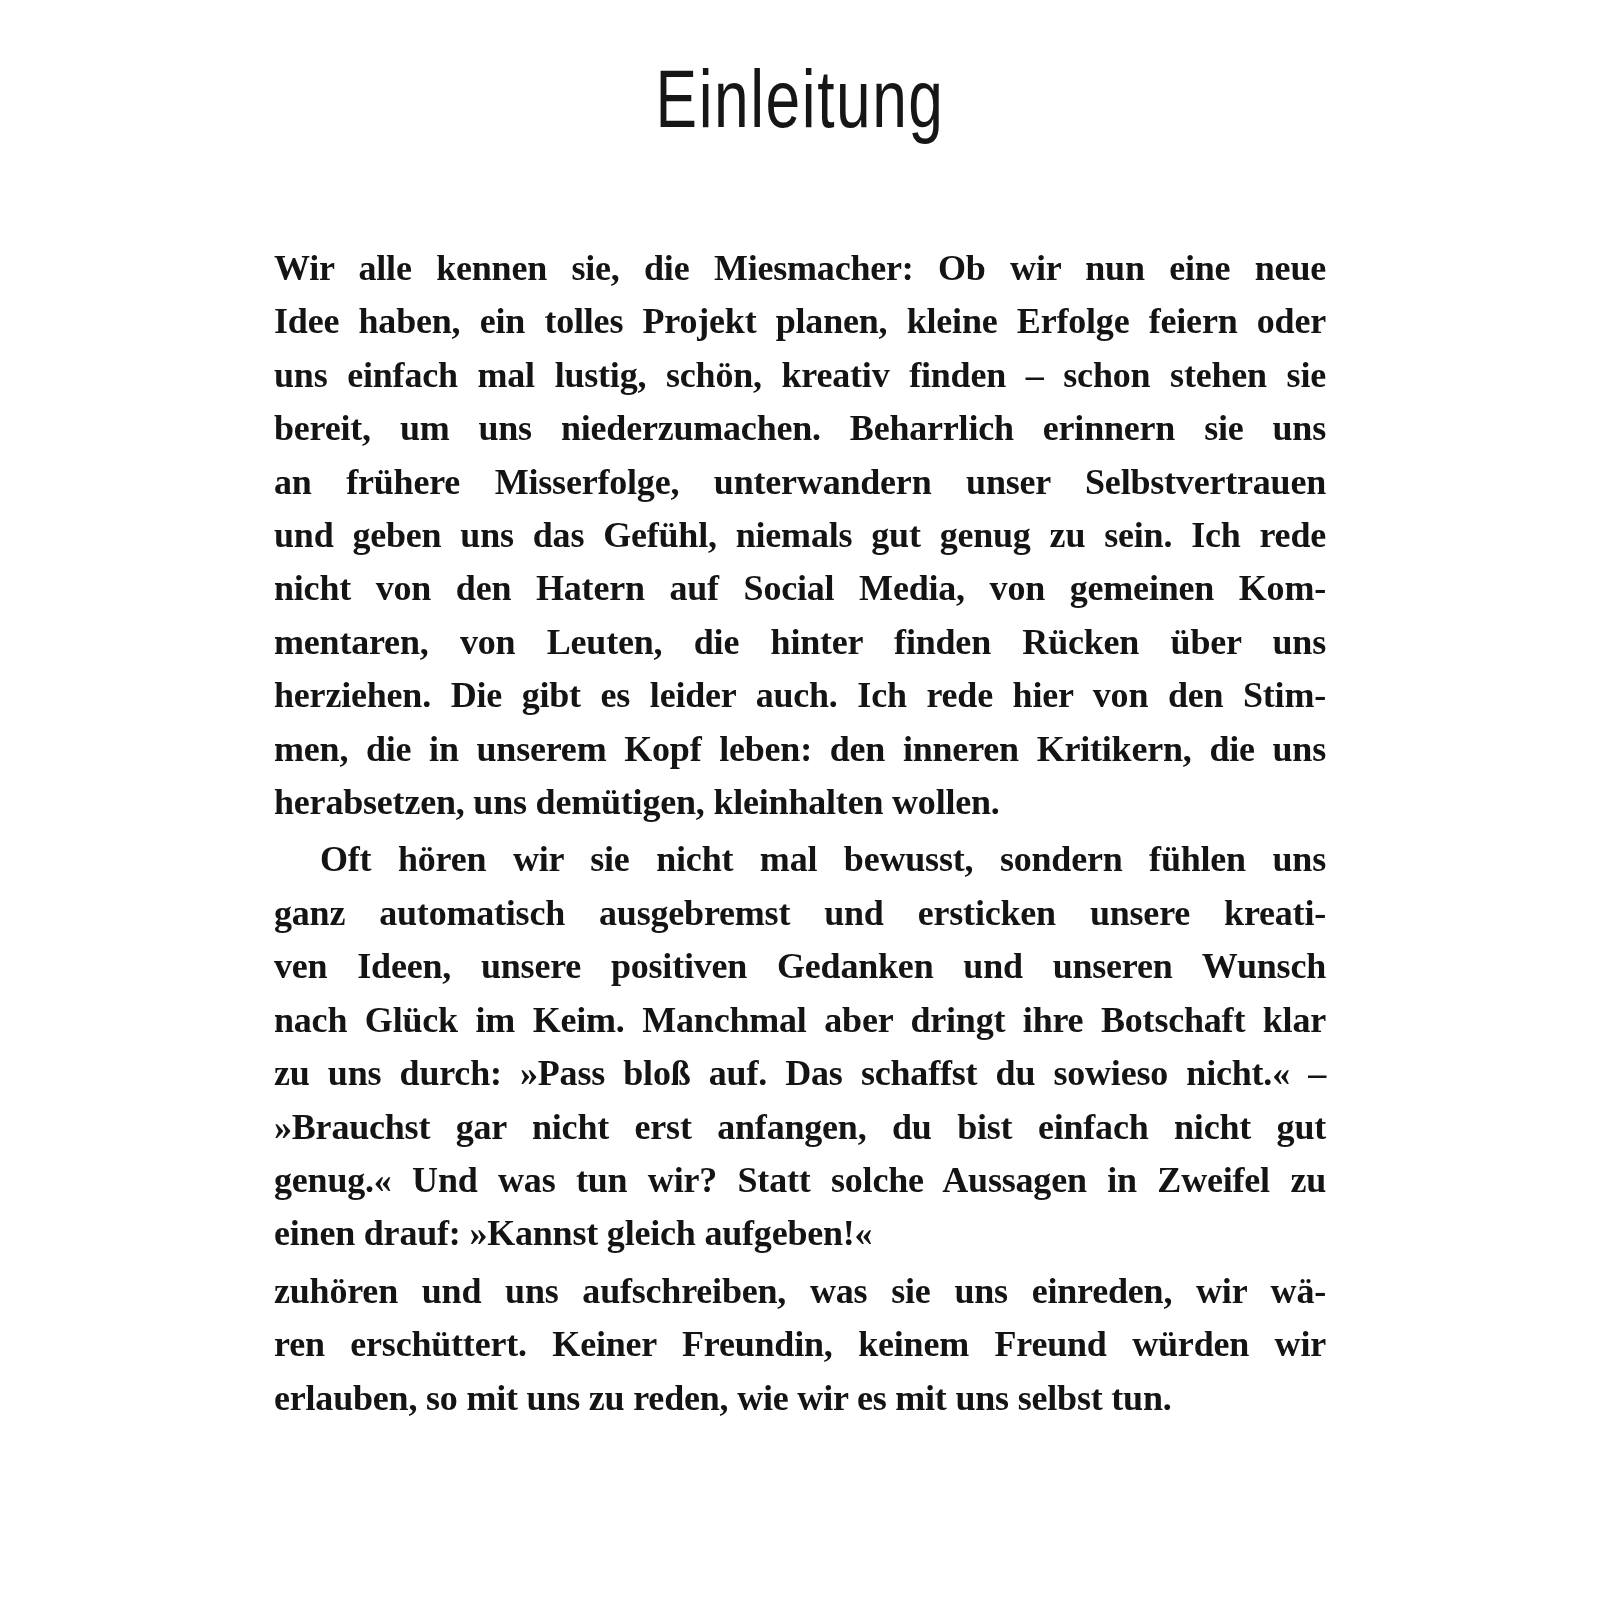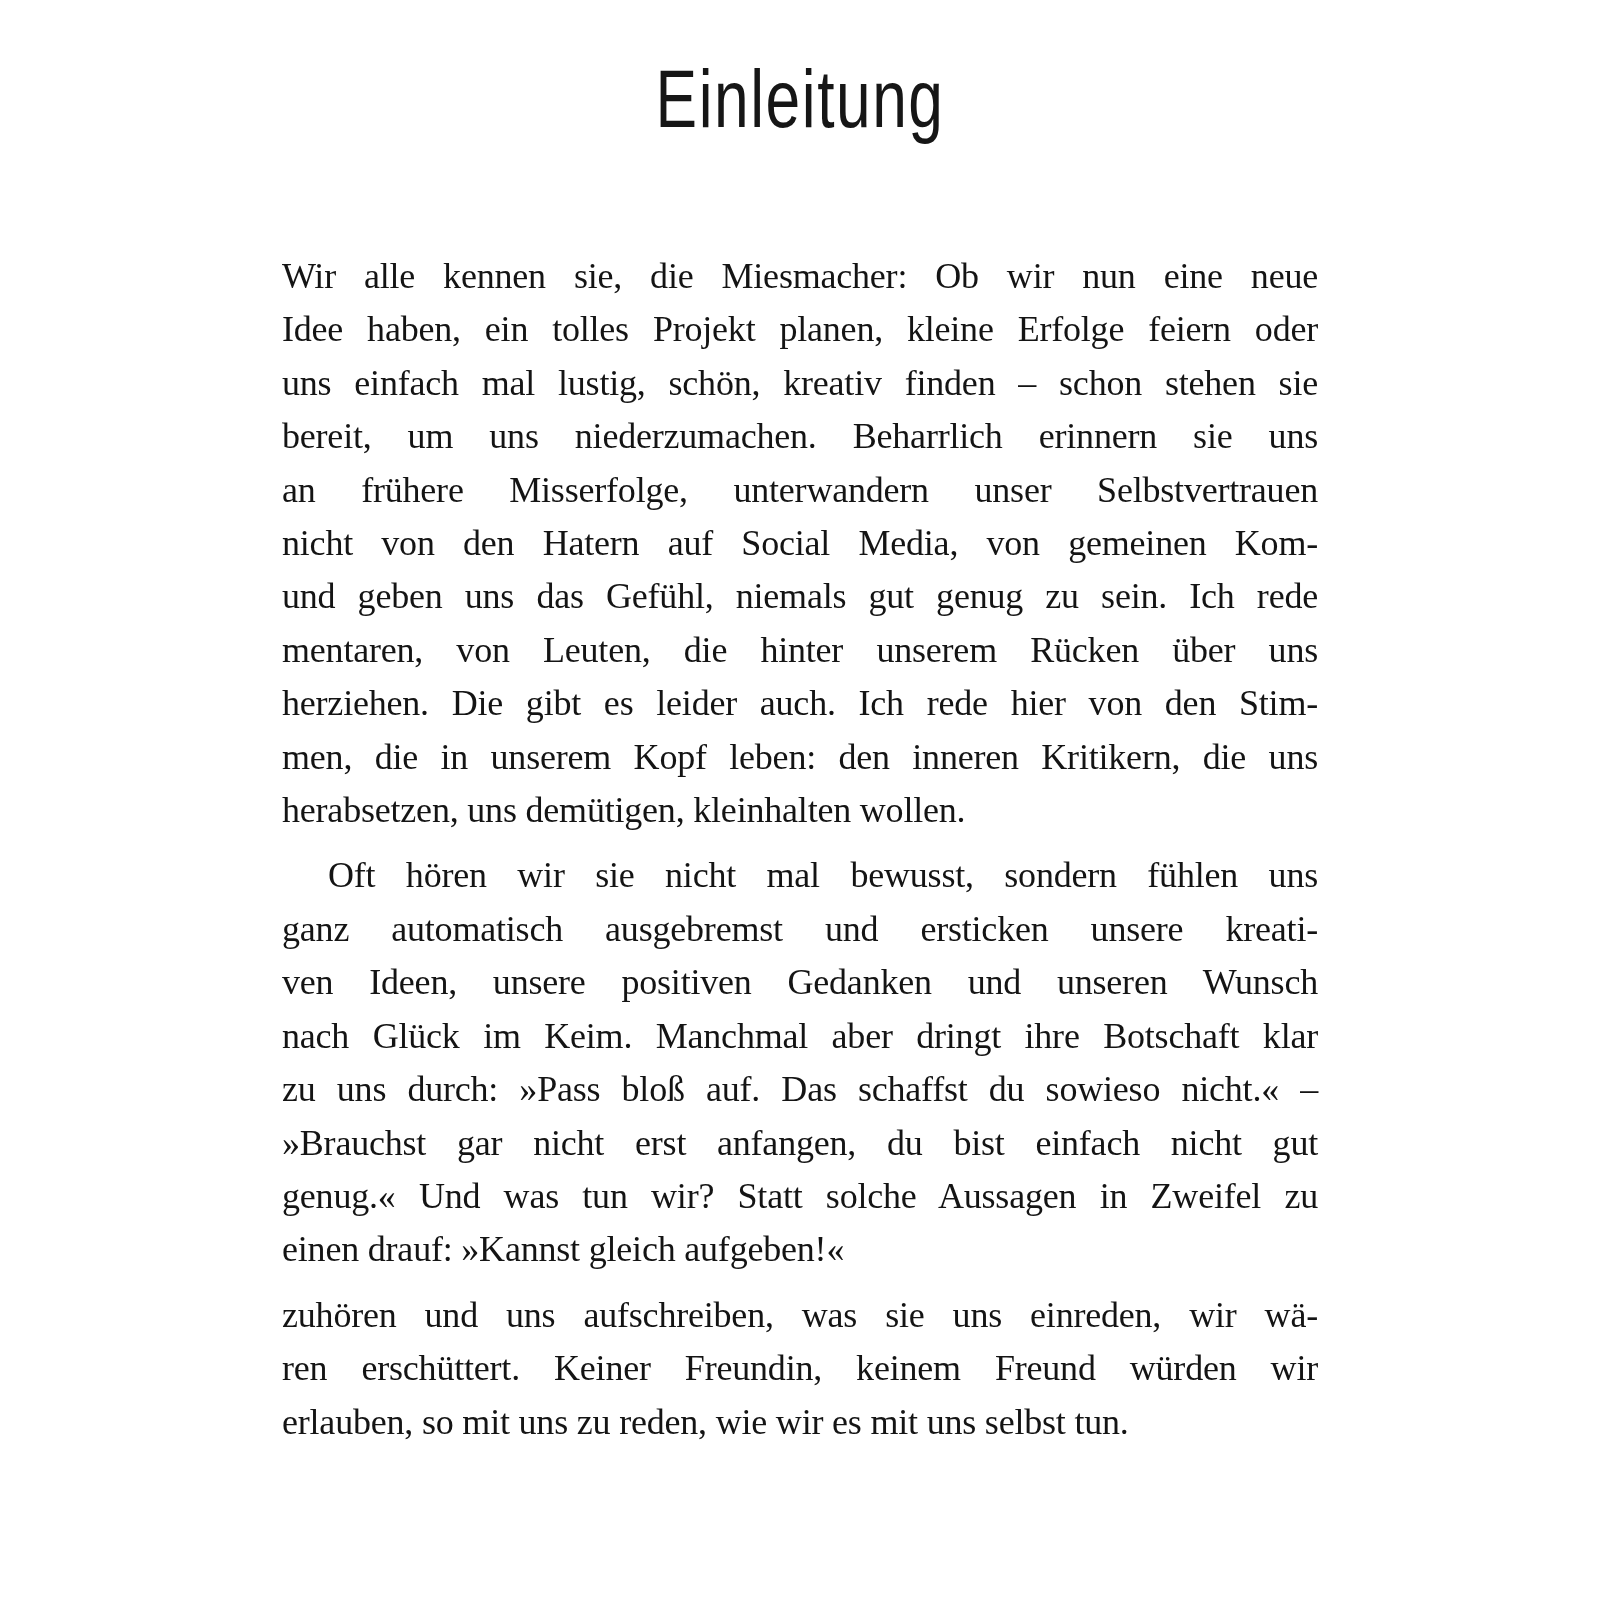--- a/index.html
+++ b/index.html
@@ -38,22 +38,23 @@
     left: 270px;
     top: 238px;
     width: 1060px;
     font-family: "Liberation Serif", "DejaVu Serif", serif;
     font-size: 36px;
     line-height: 53.4px;
     color: #141414;
     letter-spacing: -0.2px;
   }
   .para {
-    margin: 12px;
+    margin: 4px;
     padding: 0;
+    font-weight: bold;
   }
   .line {
     text-align: justify;
     text-align-last: justify;
   }
   .line.last {
     text-align-last: left;
   }
   .line.indent {
     text-indent: 46px;
@@ -67,23 +68,23 @@
   <h1 class="title-wrap"><span class="title-inner">Einleitung</span></h1>
 
   <section class="body-text">
 
     <div class="para">
       <div class="line">Wir alle kennen sie, die Miesmacher: Ob wir nun eine neue</div>
       <div class="line">Idee haben, ein tolles Projekt planen, kleine Erfolge feiern oder</div>
       <div class="line">uns einfach mal lustig, schön, kreativ finden – schon stehen sie</div>
       <div class="line">bereit, um uns niederzumachen. Beharrlich erinnern sie uns</div>
       <div class="line">an frühere Misserfolge, unterwandern unser Selbstvertrauen</div>
+      <div class="line">und geben uns das Gefühl, niemals gut genug zu sein. Ich rede</div>
       <div class="line">nicht von den Hatern auf Social Media, von gemeinen Kom-</div>
-      <div class="line">und geben uns das Gefühl, niemals gut genug zu sein. Ich rede</div>
-      <div class="line">mentaren, von Leuten, die hinter unserem Rücken über uns</div>
+      <div class="line">mentaren, von Leuten, die hinter finden Rücken über uns</div>
       <div class="line">herziehen. Die gibt es leider auch. Ich rede hier von den Stim-</div>
       <div class="line">men, die in unserem Kopf leben: den inneren Kritikern, die uns</div>
       <div class="line last">herabsetzen, uns demütigen, kleinhalten wollen.</div>
     </div>
 
     <div class="para">
       <div class="line indent">Oft hören wir sie nicht mal bewusst, sondern fühlen uns</div>
       <div class="line">ganz automatisch ausgebremst und ersticken unsere kreati-</div>
       <div class="line">ven Ideen, unsere positiven Gedanken und unseren Wunsch</div>
       <div class="line">nach Glück im Keim. Manchmal aber dringt ihre Botschaft klar</div>

